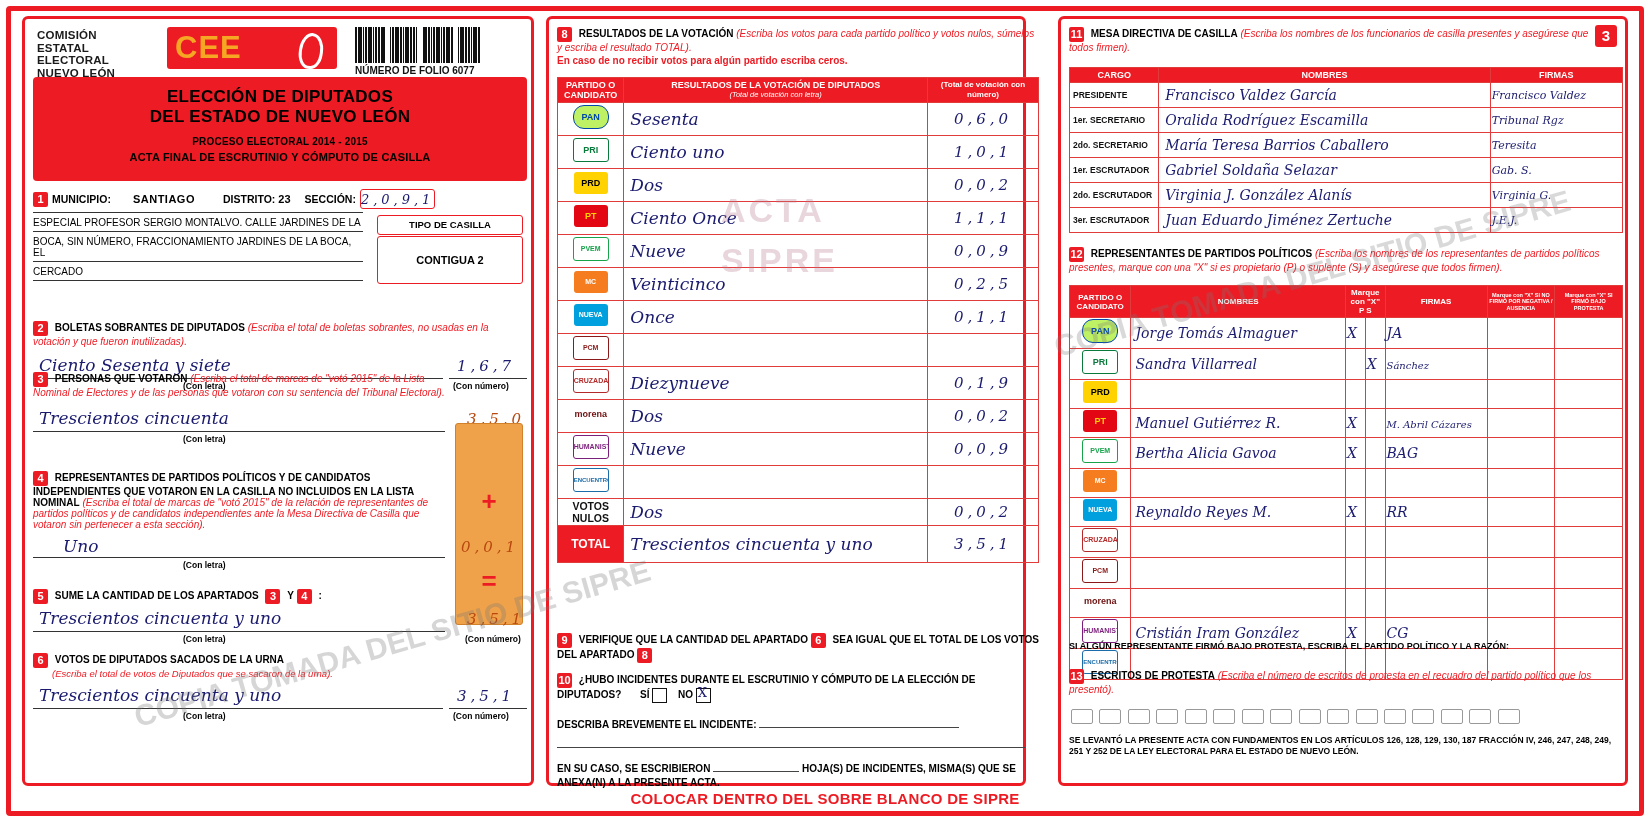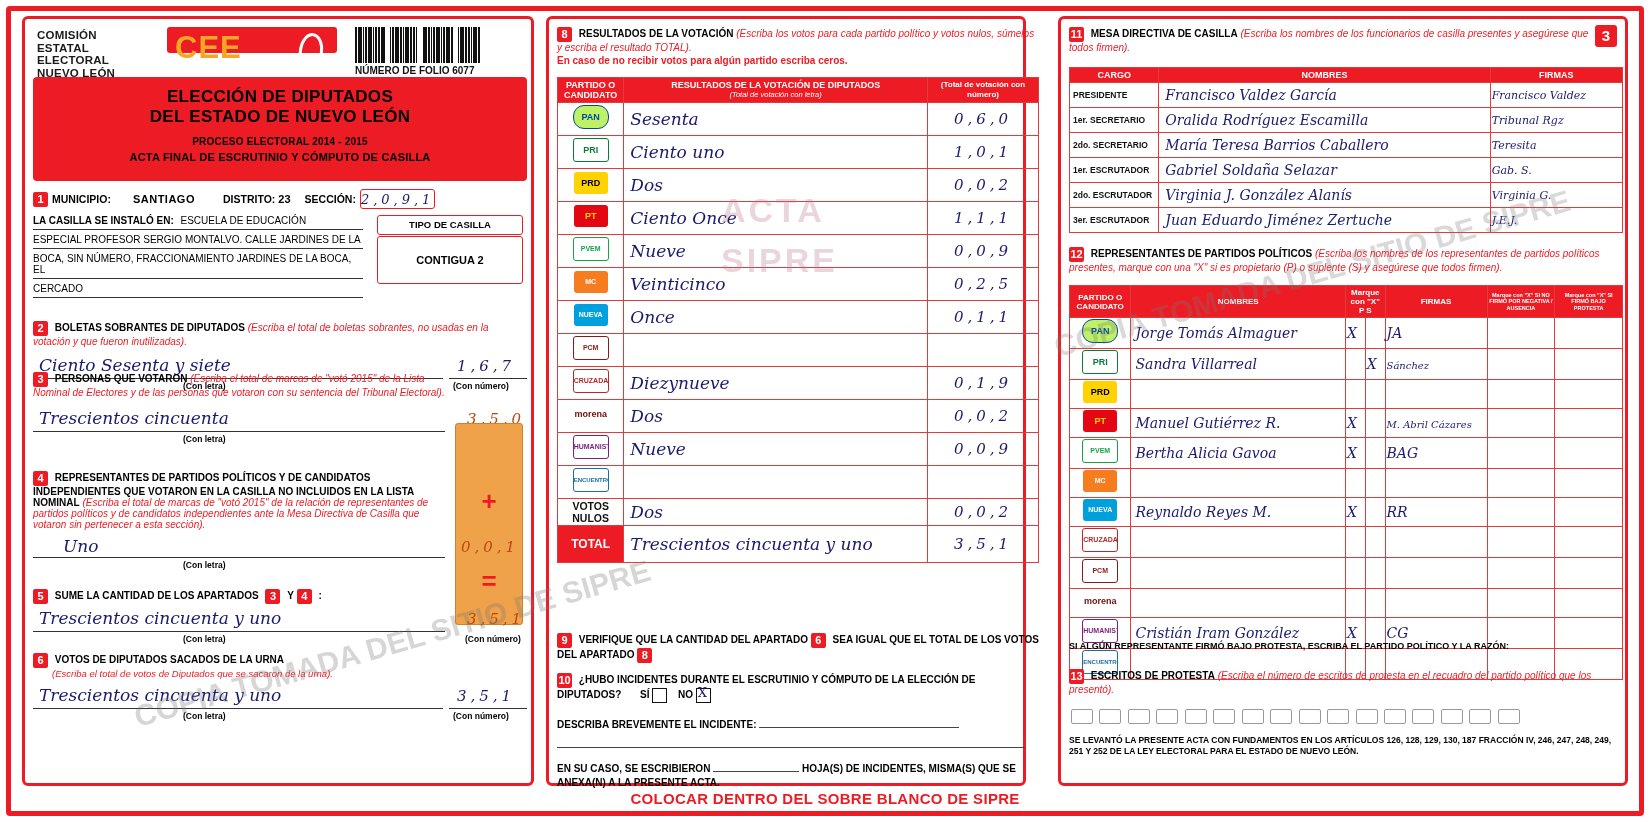--- a/index.html
+++ b/index.html
@@ -44,21 +44,21 @@
     white-space:nowrap;
   }
   .hand2{
     font-family:"DejaVu Serif",serif;font-style:italic;color:#1a1a6e;font-size:14px;
     white-space:nowrap;
   }
   .digits{font-family:"DejaVu Serif",serif;font-style:italic;color:#1a1a6e;font-size:15px;letter-spacing:4px;}
   .cee-left{position:absolute;left:12px;top:10px;width:120px;}
   .cee-left div{font-size:11.5px;font-weight:bold;color:#1a1a1a;line-height:12.5px;letter-spacing:.2px;}
   .cee-box{
-    position:absolute;left:142px;top:8px;width:170px;height:26px;background:#ed1c24;border-radius:3px;
+    position:absolute;left:142px;top:8px;width:170px;height:42px;background:#ed1c24;border-radius:3px;
   }
   .cee-word{
     position:absolute;left:8px;top:3px;color:#f5a623;font-size:31px;font-weight:bold;letter-spacing:1px;
     font-family:"Liberation Sans",sans-serif;
   }
   .cee-mark{position:absolute;right:14px;top:6px;width:18px;height:30px;border:3px solid #fff;border-radius:50% 50% 45% 45%;transform:rotate(8deg);}
   .barcode{position:absolute;left:330px;top:8px;width:148px;height:36px;}
   .barcode i{display:inline-block;width:2px;height:36px;background:#111;margin-right:1px;}
   .barcode i.w{width:4px;}
   .barcode i.s{width:1px;}
@@ -196,24 +196,20 @@
         <span class="b" style="font-size:10.5px;">MUNICIPIO:</span>
         <span class="b" style="font-size:11px;margin-left:22px;letter-spacing:.5px;">SANTIAGO</span>
         <span class="b" style="font-size:10.5px;margin-left:28px;">DISTRITO:</span>
         <span class="b" style="font-size:11px;margin-left:3px;">23</span>
         <span class="b" style="font-size:10.5px;margin-left:14px;">SECCIÓN:</span>
         <span class="secbox" style="margin-left:4px;padding:0 0;">
           <span class="digits" style="font-size:13px;">2,0,9,1</span>
         </span>
       </div>
 
-      <div style="margin-top:6px;font-size:10px;">
-        <span class="b">LA CASILLA SE INSTALÓ EN:</span>
-        <span style="margin-left:4px;">ESCUELA DE EDUCACIÓN</span>
-      </div>
       <div class="fieldline" style="height:1px;margin-top:2px;width:330px;"></div>
       <div style="font-size:10px;margin-top:4px;width:330px;">ESPECIAL PROFESOR SERGIO MONTALVO. CALLE JARDINES DE LA</div>
       <div class="fieldline" style="height:1px;margin-top:2px;width:330px;"></div>
       <div style="font-size:10px;margin-top:4px;width:330px;">BOCA, SIN NÚMERO, FRACCIONAMIENTO JARDINES DE LA BOCA, EL</div>
       <div class="fieldline" style="height:1px;margin-top:2px;width:330px;"></div>
       <div style="font-size:10px;margin-top:4px;width:330px;">CERCADO</div>
       <div class="fieldline" style="height:1px;margin-top:2px;width:330px;"></div>
     </div>
 
     <div style="position:absolute;left:352px;top:196px;width:146px;height:72px;">

